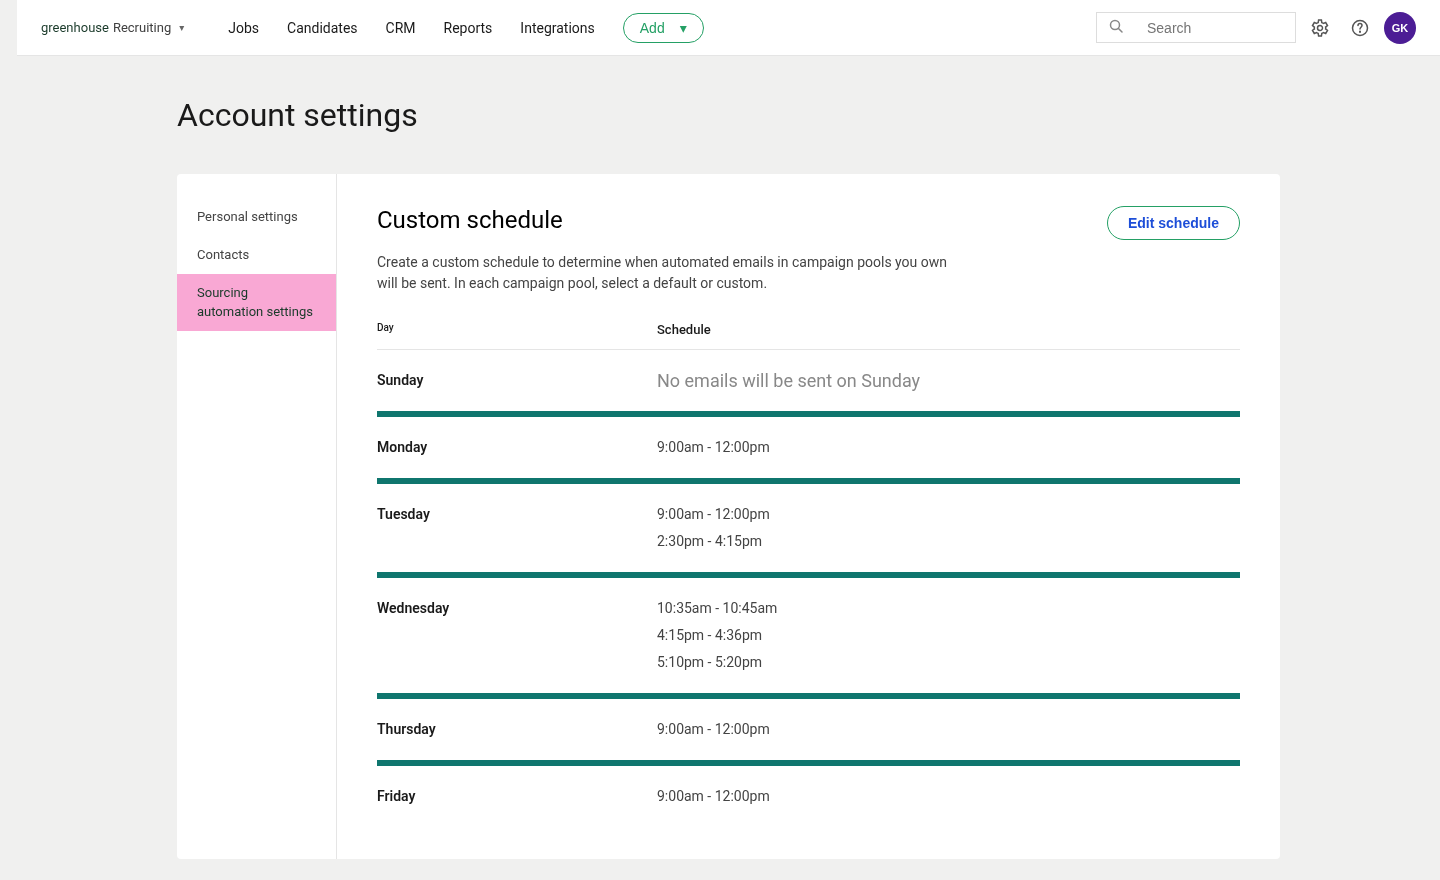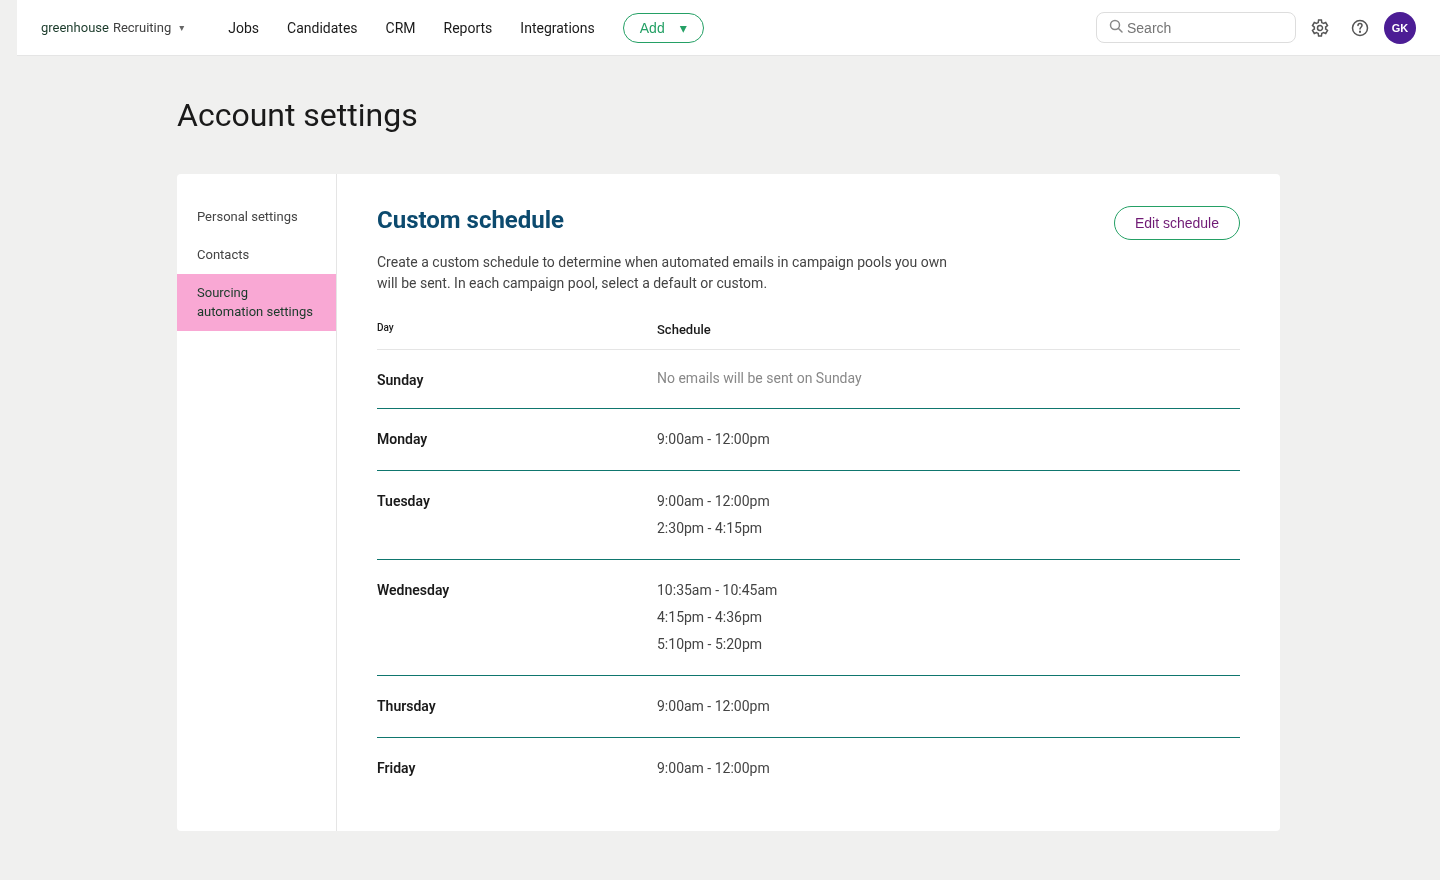--- a/index.html
+++ b/index.html
@@ -91,23 +91,23 @@
       display: flex;
       align-items: center;
       gap: 8px;
       margin-left: auto;
     }
 
     .search-box {
       display: flex;
       align-items: center;
       border: 1px solid #ddd;
-      border-radius: 8px;
+      border-radius: 0;
       padding: 6px 12px;
-      gap: 4px;
+      gap: 24px;
       background: #fff;
       width: 200px;
       margin-left: 16px;
     }
 
     .search-icon-svg {
       color: #888;
       font-size: 14px;
     }
 
@@ -201,33 +201,33 @@
     
     .schedule-header {
       display: flex;
       justify-content: space-between;
       align-items: flex-start;
       margin-bottom: 12px;
     }
 
     .schedule-title {
       font-size: 24px;
-      font-weight: 700;
-      color: #0c4a6e;
+      font-weight: 400;
+      color: #000000;
     }
 
     .edit-schedule-btn {
       border: 1.5px solid #24a065;
-      color: #701a75;
+      color: #1d4ed8;
       border-radius: 20px;
       padding: 8px 20px;
       font-size: 14px;
       cursor: pointer;
       background: transparent;
-      font-weight: 400;
+      font-weight: 700;
       white-space: nowrap;
     }
 
     .schedule-description {
       font-size: 14px;
       color: #444;
       line-height: 1.5;
       margin-bottom: 28px;
       max-width: 580px;
     }
@@ -253,21 +253,21 @@
 
     .col-schedule-header {
       font-size: 13px;
       font-weight: 500;
       color: #1a1a1a;
     }
 
     .table-row {
       display: flex;
       padding: 20px 0;
-      border-bottom: 1px solid #0f766e;
+      border-bottom: 6px solid #0f766e;
       align-items: flex-start;
     }
 
     .table-row:last-child {
       border-bottom: none;
     }
 
     .col-day {
       width: 280px;
       font-size: 14px;
@@ -283,21 +283,21 @@
       gap: 6px;
     }
 
     .schedule-time {
       font-size: 14px;
       color: #444;
       line-height: 1.5;
     }
 
     .schedule-empty {
-      font-size: 14px;
+      font-size: 18px;
       color: #888;
       font-style: normal;
     }
   </style>
 </head>
 <body>
 
 <div class="app-wrapper">
 
   <nav class="top-nav">

